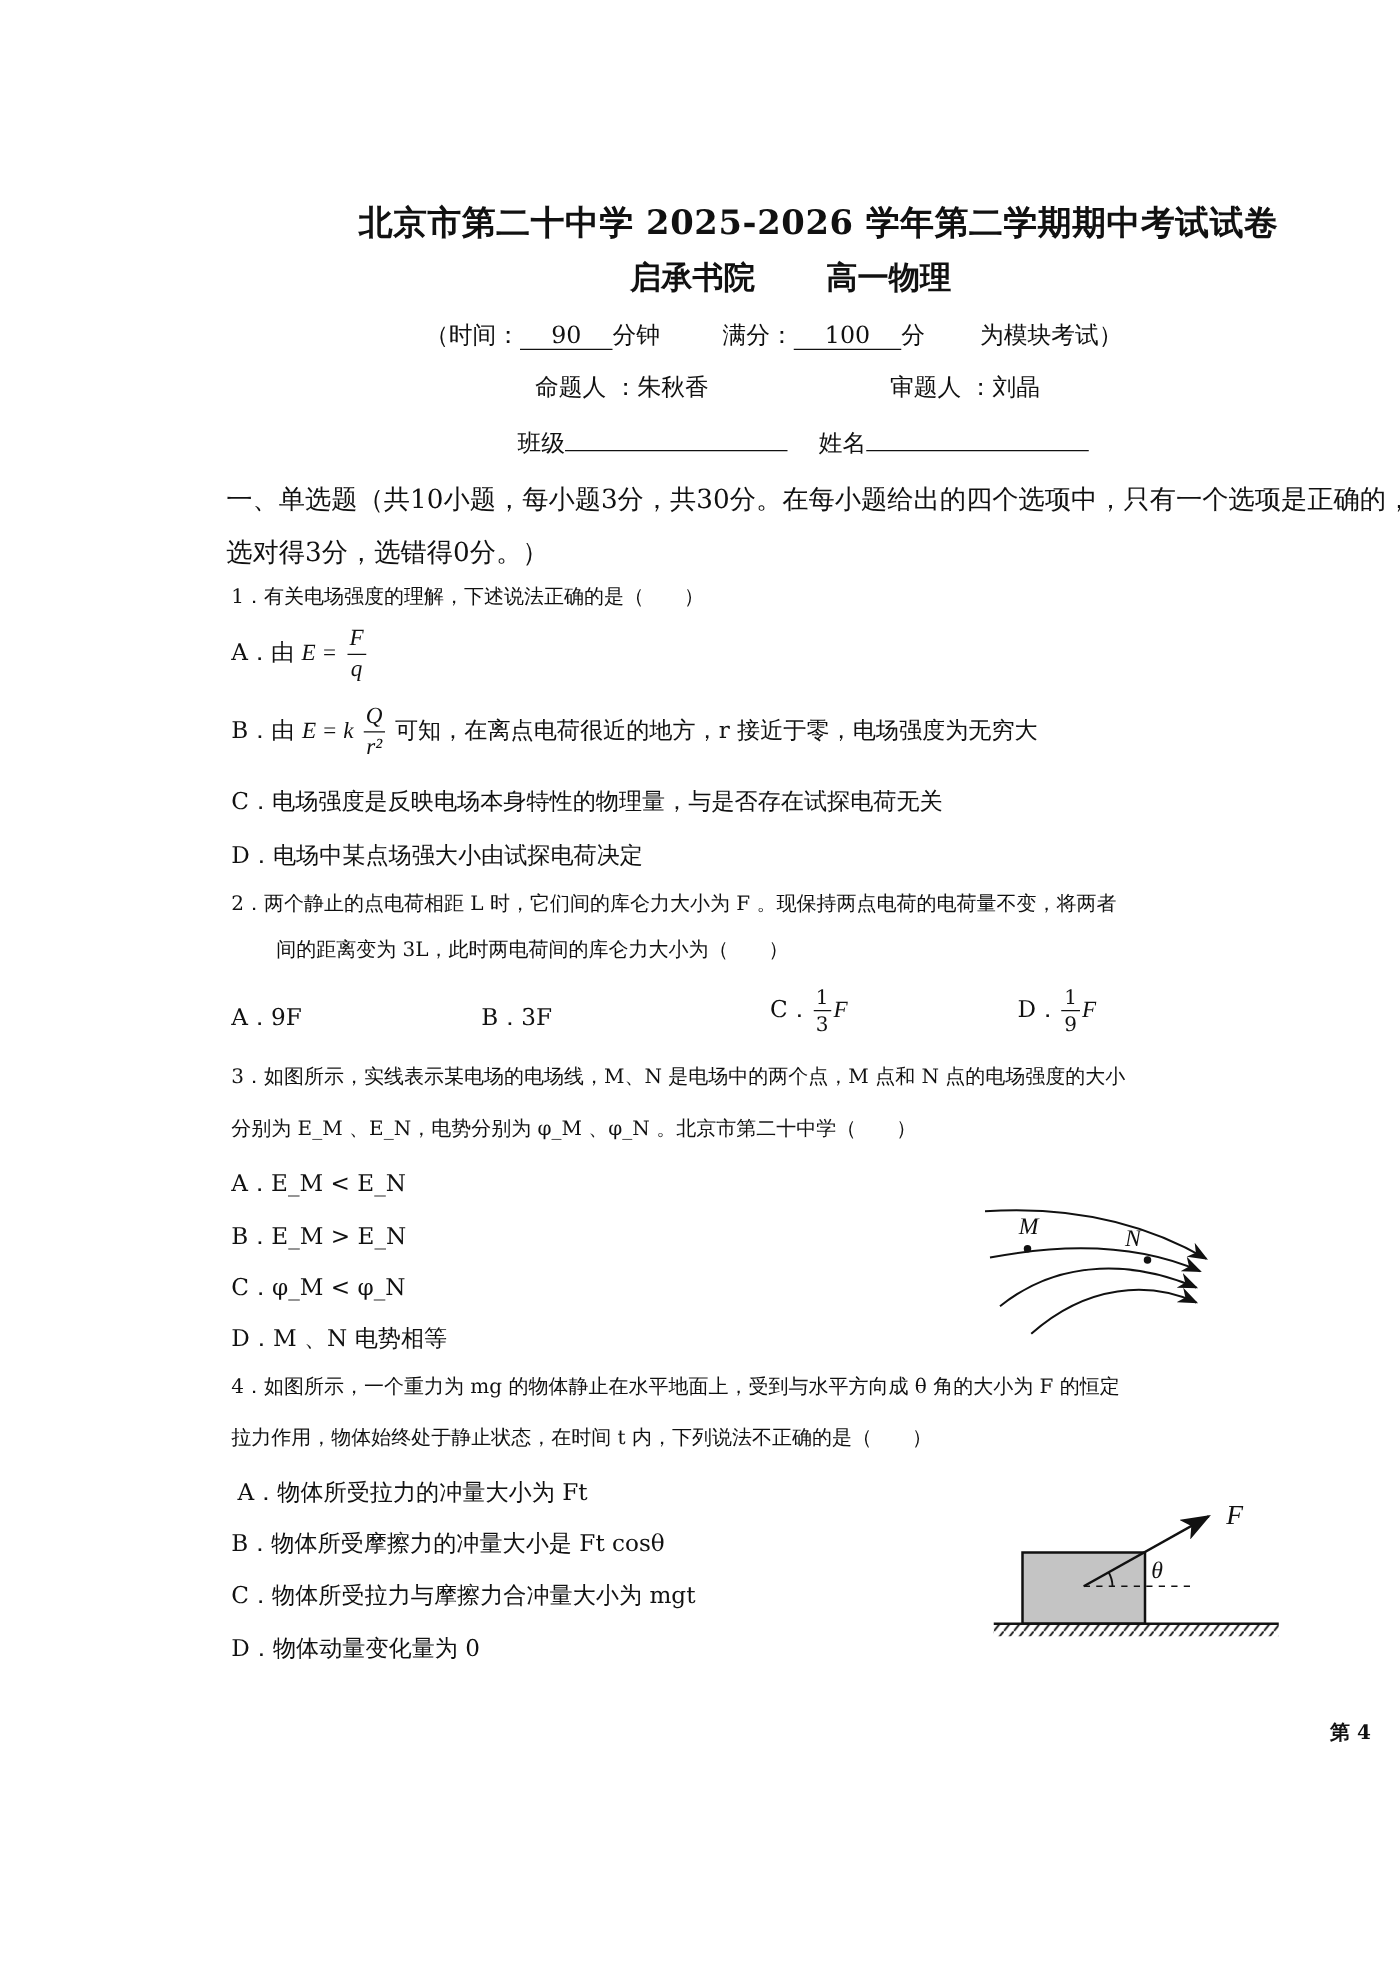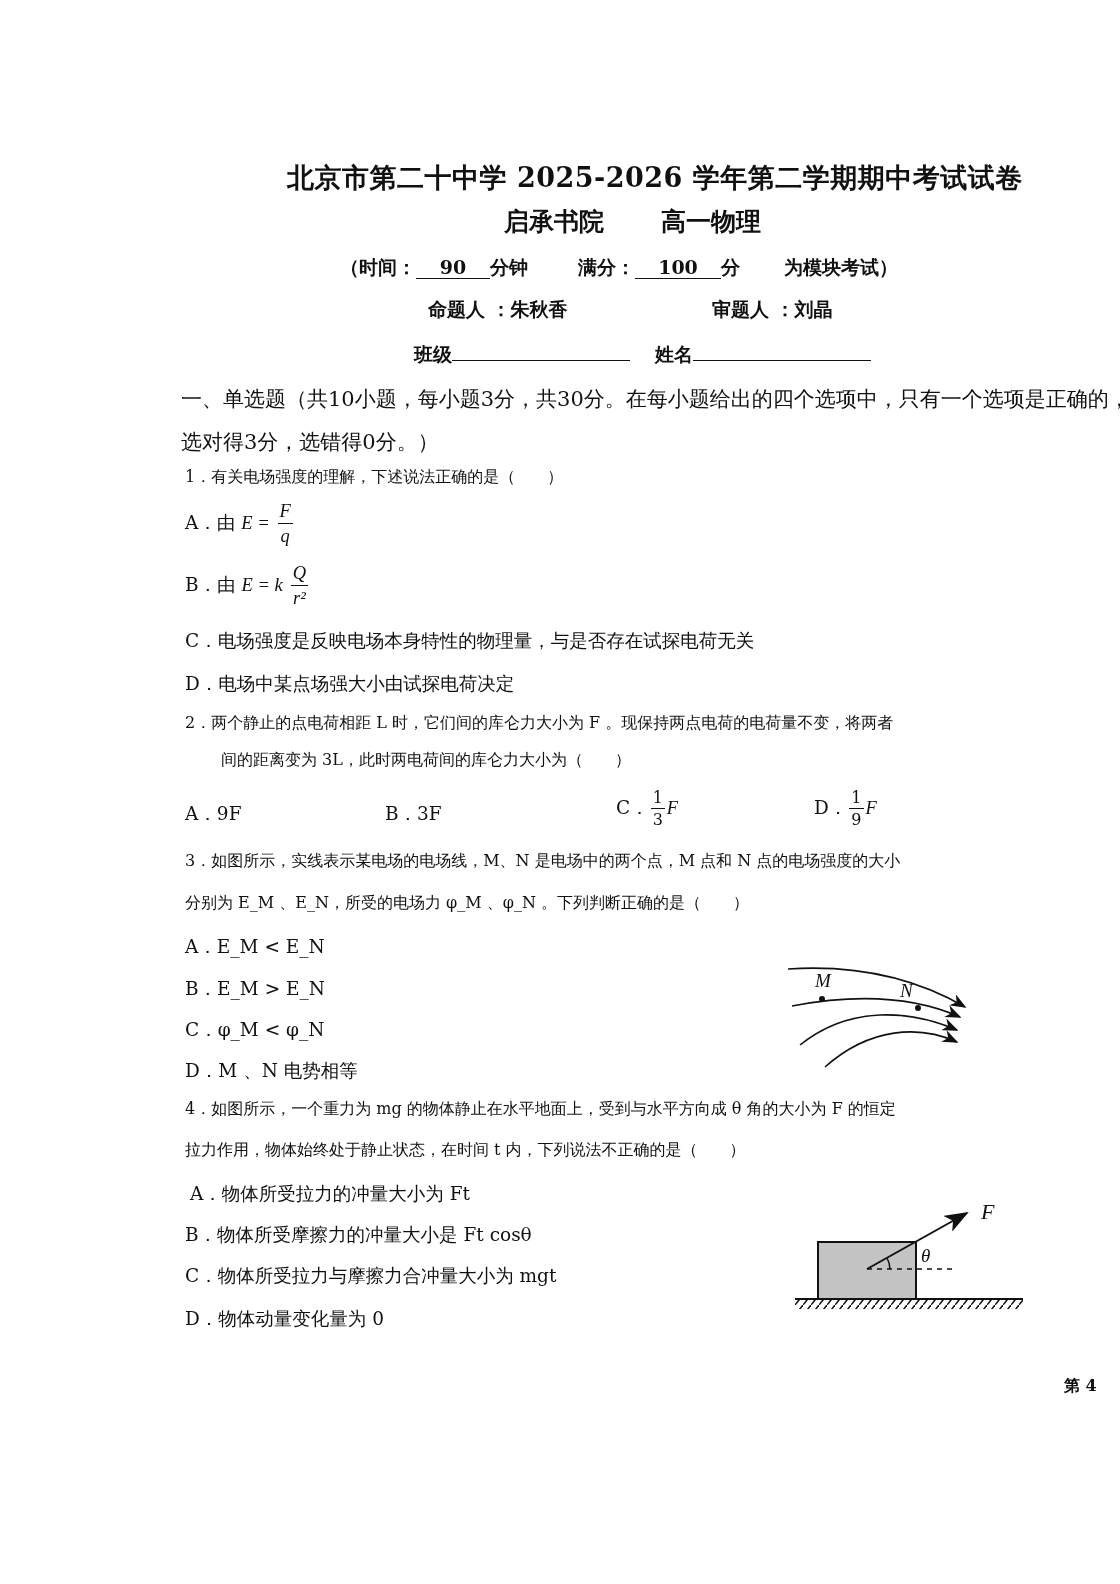--- a/index.html
+++ b/index.html
@@ -1,21 +1,21 @@
 <!DOCTYPE html>
 <html><head>
 <meta charset="utf-8">
 <style>
   html, body { margin:0; padding:0; background:#fff; }
   body { width:1120px; height:1584px; position:relative; overflow:hidden; color:#111;
          font-family:"DejaVu Serif","Liberation Serif",serif; }
   .abs { position:absolute; white-space:nowrap; }
   .title { font-weight:bold; font-size:27px; letter-spacing:0.5px; }
   .sub { font-weight:bold; font-size:25px; }
-  .meta { font-size:19px;font-weight:bold; }
+  .meta { font-size:19px; }
   .sec { font-weight:normal; font-size:21px; }
   .q { font-size:16px; }
   .opt { font-size:18.5px; }
   i.m { font-family:"Liberation Serif",serif; font-style:italic; }
   .u { display:inline-block; border-bottom:1.5px solid #111; text-align:center; }
   .frac { display:inline-block; vertical-align:middle; text-align:center; line-height:1; margin:0 2px; }
   .frac .n { display:block; border-bottom:1.3px solid #111; padding:0 2px 2px; }
   .frac .d { display:block; padding-top:3px; }
   svg { position:absolute; overflow:visible; }
 </style>
@@ -46,37 +46,38 @@
 <div class="abs q" style="left:185px;top:467px;">1．有关电场强度的理解，下述说法正确的是（　　）</div>
 <div class="abs opt" style="left:185px;top:502px;">
   <span>A．由</span>
   <i class="m">E =</i>
   <span class="frac"><i class="m n">F</i><i class="m d">q</i></span>
 </div>
 <div class="abs opt" style="left:185px;top:564px;">
   <span>B．由</span>
   <i class="m">E = k</i>
   <span class="frac"><i class="m n">Q</i><i class="m d">r²</i></span>
+  <span>可知，在离点电荷很近的地方，r 接近于零，电场强度为无穷大</span>
 </div>
 <div class="abs opt" style="left:185px;top:628px;">C．电场强度是反映电场本身特性的物理量，与是否存在试探电荷无关</div>
 <div class="abs opt" style="left:185px;top:671px;">D．电场中某点场强大小由试探电荷决定</div>
 
 <div class="abs q" style="left:185px;top:713px;">2．两个静止的点电荷相距 L 时，它们间的库仑力大小为 F 。现保持两点电荷的电荷量不变，将两者</div>
 <div class="abs q" style="left:185px;top:750px;margin-left:36px;">间的距离变为 3L，此时两电荷间的库仑力大小为（　　）</div>
 <div class="abs opt" style="left:185px;top:801px;">A．9F</div>
 <div class="abs opt" style="left:385px;top:801px;">B．3F</div>
 <div class="abs opt" style="left:616px;top:790px;">
   <span>C．</span><span class="frac" style="font-size:16px"><span class="n">1</span><span class="d">3</span></span><i class="m">F</i>
 </div>
 <div class="abs opt" style="left:814px;top:790px;">
   <span>D．</span><span class="frac" style="font-size:16px"><span class="n">1</span><span class="d">9</span></span><i class="m">F</i>
 </div>
 
 <div class="abs q" style="left:185px;top:851px;">3．如图所示，实线表示某电场的电场线，M、N 是电场中的两个点，M 点和 N 点的电场强度的大小</div>
-<div class="abs q" style="left:185px;top:893px;">分别为 E_M 、E_N，所受的电场力 φ_M 、φ_N 。下列判断正确的是（　　）</div>
+<div class="abs q" style="left:185px;top:893px;">分别为 E_M 、E_N，电势分别为 φ_M 、φ_N 。北京市第二十中学（　　）</div>
 <div class="abs opt" style="left:185px;top:934px;">A．E_M &lt; E_N</div>
 <div class="abs opt" style="left:185px;top:976px;">B．E_M &gt; E_N</div>
 <div class="abs opt" style="left:185px;top:1017px;">C．φ_M &lt; φ_N</div>
 <div class="abs opt" style="left:185px;top:1058px;">D．M 、N 电势相等</div>
 
 <svg style="left:770px;top:955px;" width="210" height="120" viewBox="0 0 210 120">
   <defs>
     <marker id="ah" markerWidth="10" markerHeight="8" refX="9" refY="4" orient="auto">
       <path d="M0,0 L10,4 L0,8 L3,4 Z" fill="#111"></path>
     </marker>

